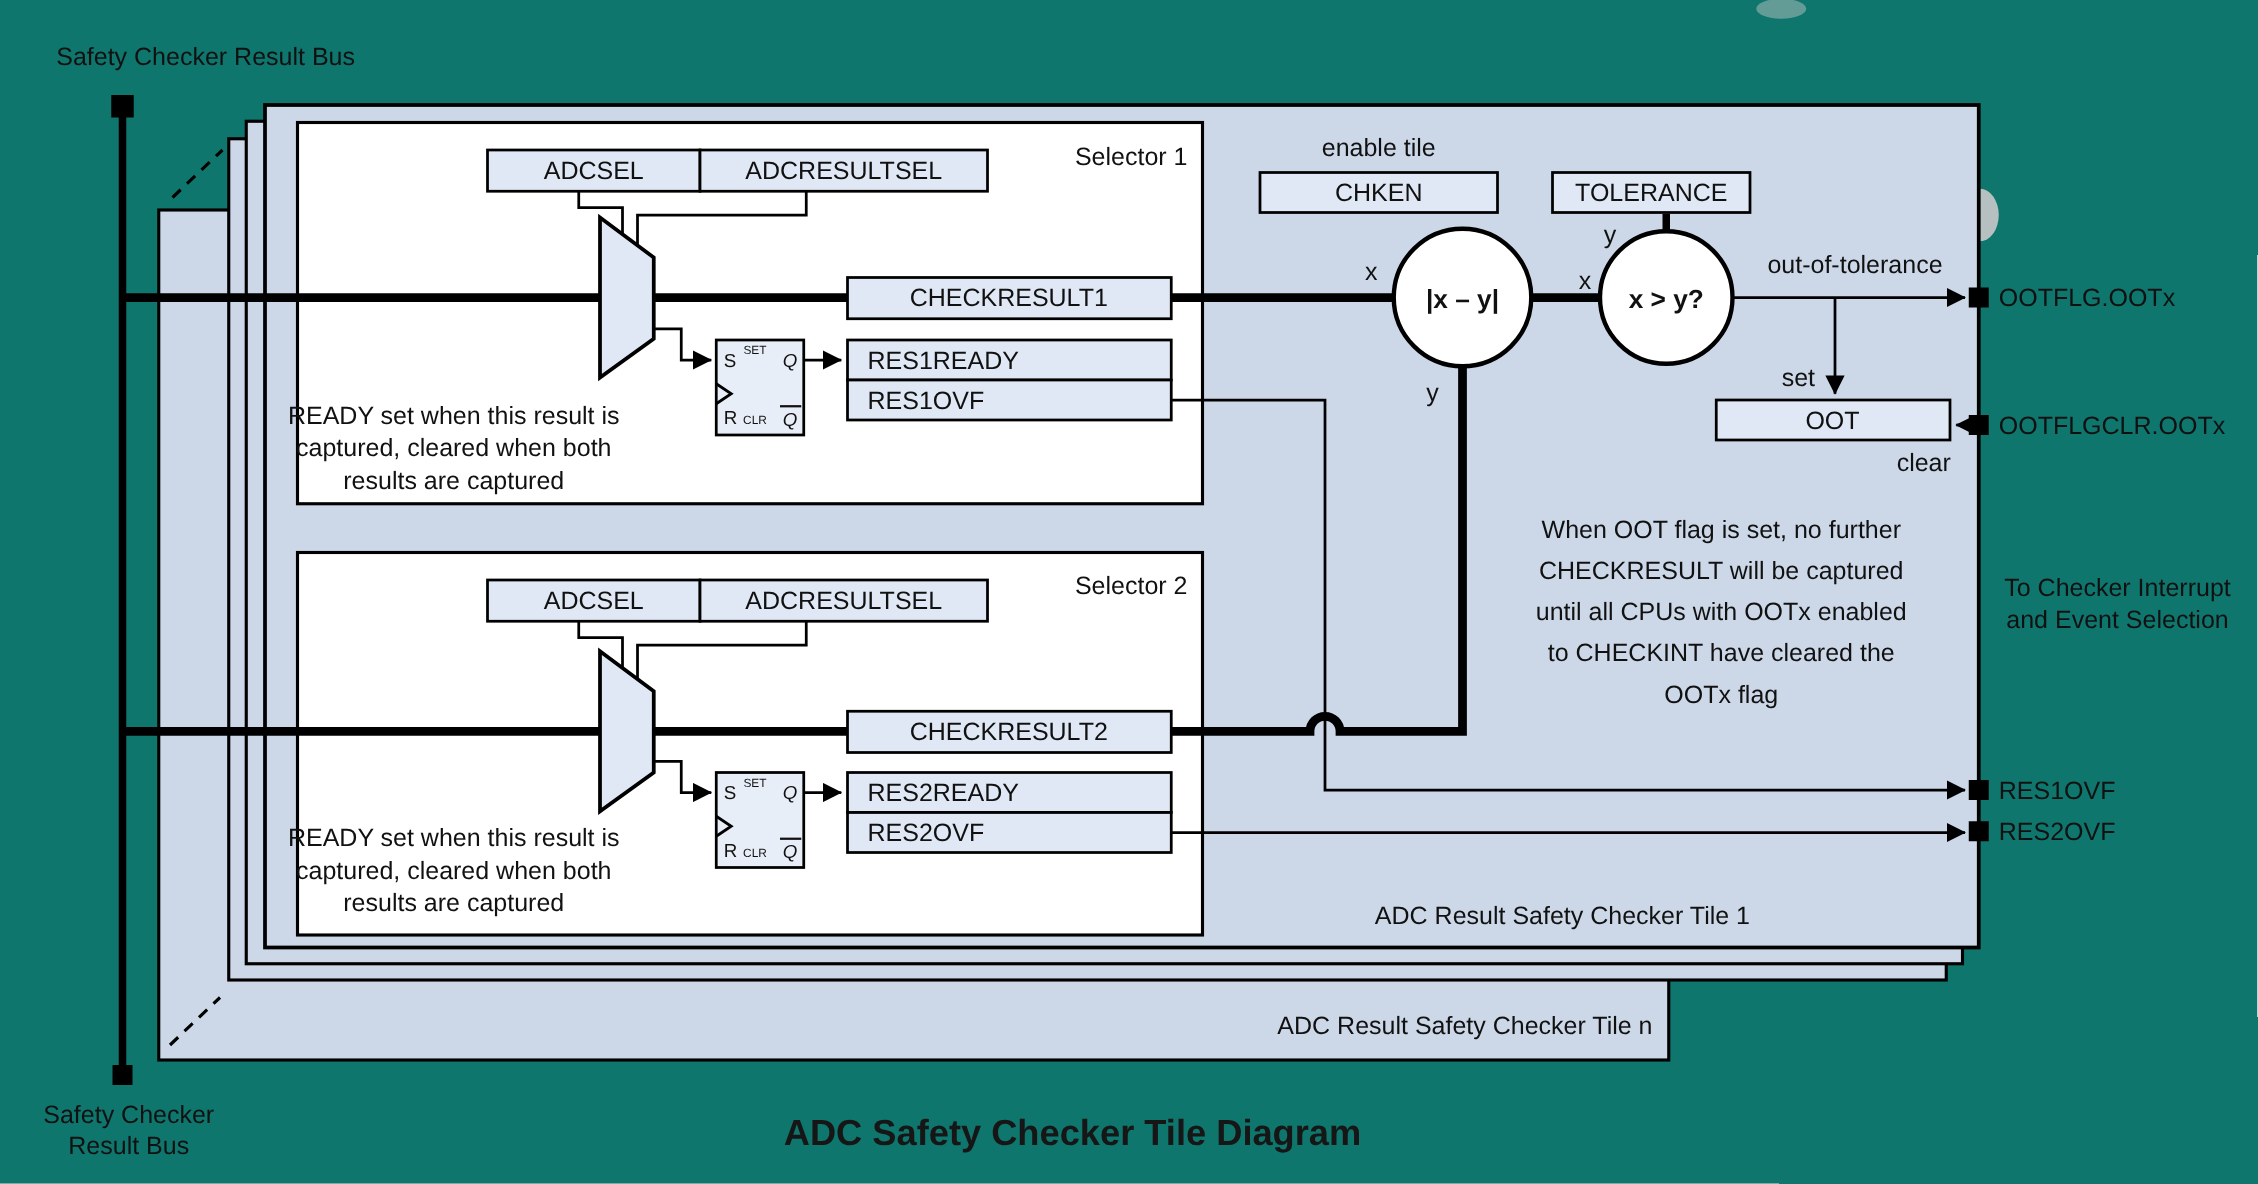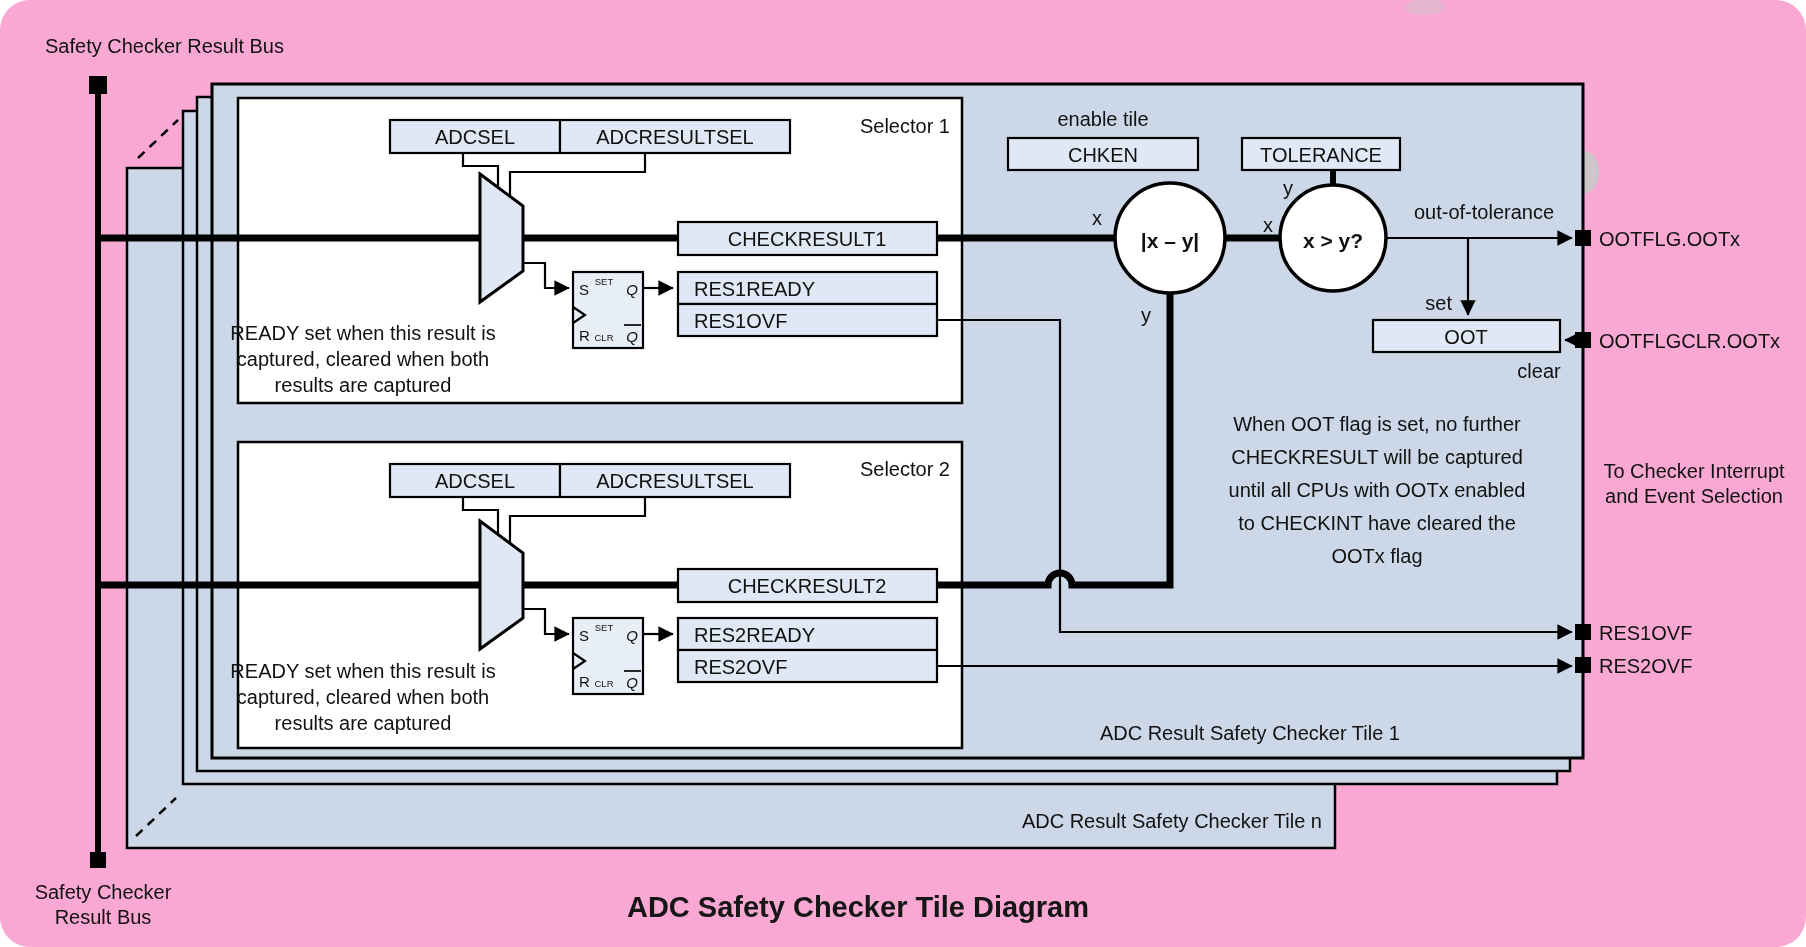--- a/index.html
+++ b/index.html
@@ -1,16 +1,16 @@
 <!DOCTYPE html>
 <html><head>
 <meta charset="utf-8">
 <style>
   html,body{margin:0;padding:0;background:#ffffff;}
-  .stage{position:relative;width:1806px;height:947px;background:#f9a8d4;overflow:hidden;border-radius:30px;}
+  .stage{position:relative;width:1806px;height:947px;background:#0f766e;overflow:hidden;}
   svg{display:block;font-family:"Liberation Sans", sans-serif;}
   text{fill:#111111;font-size:20px;dominant-baseline:central;}
   .tile{fill:#ccd8e8;stroke:#000000;stroke-width:2.5;}
   .tile-front{stroke-width:3;}
   .selbox{fill:#ffffff;stroke:#000000;stroke-width:2.5;}
   .box{fill:#dfe8f4;stroke:#000000;stroke-width:2.2;}
   .ffbox{fill:#e8eef7;stroke:#000000;stroke-width:2.2;}
   .mux{fill:#dfe8f4;stroke:#000000;stroke-width:3;}
   .circle{fill:#ffffff;stroke:#000000;stroke-width:3.5;}
   .thick{stroke:#000000;stroke-width:7;fill:none;}

